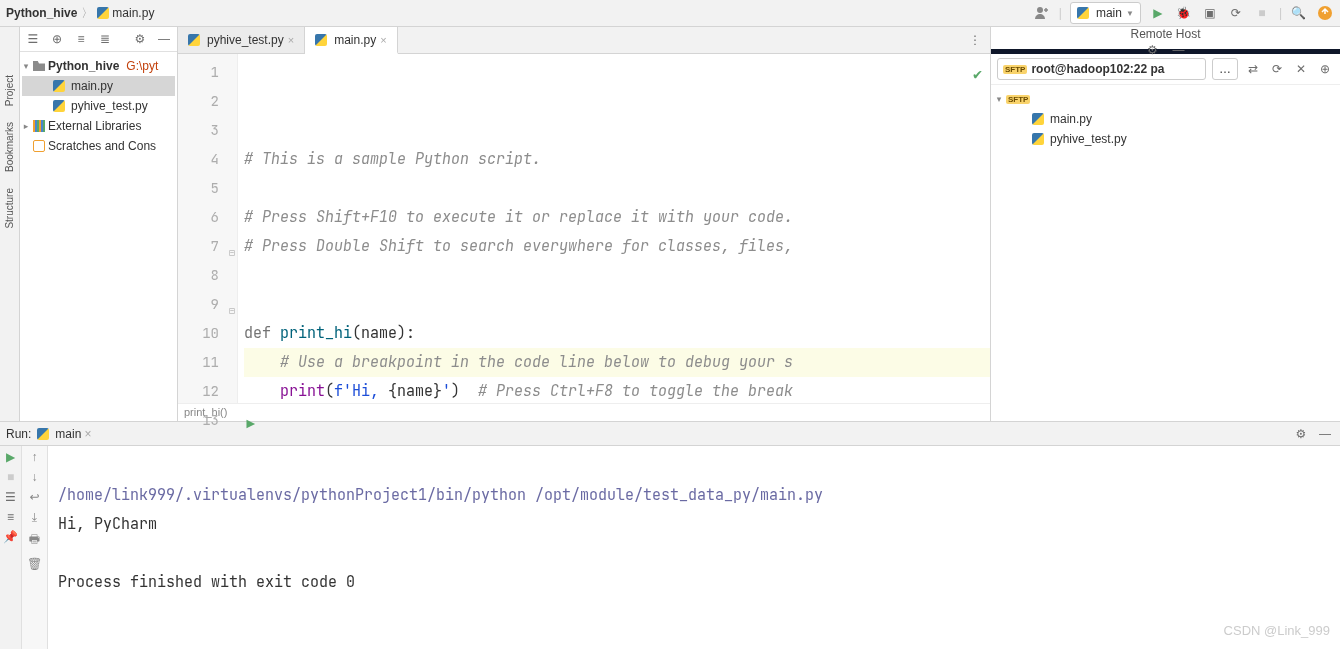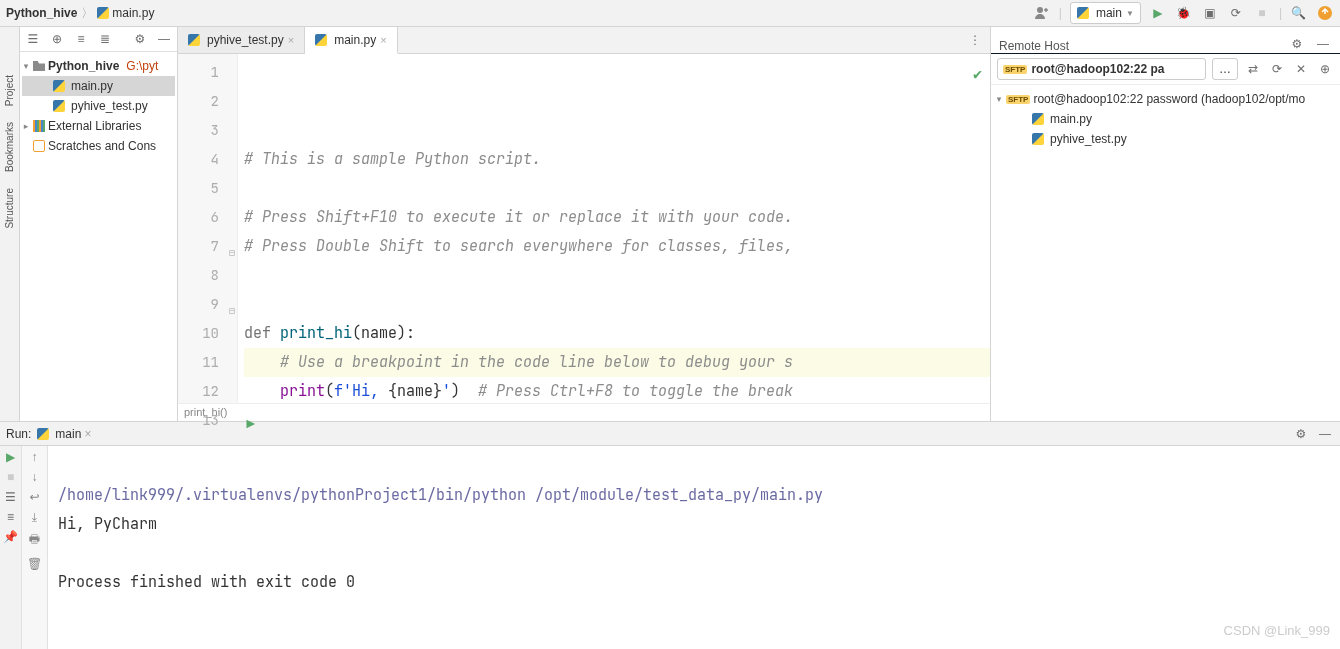--- a/index.html
+++ b/index.html
@@ -38,21 +38,21 @@
   .code { flex:1; font-family: "JetBrains Mono","Consolas",monospace; font-size: 15px; line-height: 29px; padding: 4px 0 0 6px; white-space: pre; overflow: hidden; color:#333; position:relative;}
   .code .c { color:#8c8c8c; font-style: italic; }
   .code .k { color:#737373; }
   .code .fn { color:#00627a; }
   .code .s { color:#1d4ed8;text-align:center; }
   .code .b { color:#871094; }
   .code .hl { background:#fcfce6; display:inline-block; width:100%; }
   .check { position:absolute; top:6px; right:8px; color:#59a869; font-weight:bold; }
   .crumbbar { height: 18px; font-size:11px; color:#888; padding-left:6px; border-top:1px solid #eee; line-height:17px; }
   .remote-pane { width: 350px; border-left: 1px solid #d4d4d4; display: flex; flex-direction: column; }
-  .remote-header { height: 27px; border-bottom: 1px solid #0f172a; display: flex; align-items: flex-end; padding: 0 8px; justify-content: space-between; color:#555;}
+  .remote-header { height: 27px; border-bottom: 5px solid #0f172a; display: flex; align-items: center; padding: 0 8px; justify-content: space-between; color:#555;flex-direction:column;}
   .remote-toolbar { display:flex; align-items:center; gap:6px; padding:4px 6px; border-bottom:1px solid #eee;}
   .remote-combo { flex:1; border:1px solid #ccc; border-radius:3px; height:22px; display:flex; align-items:center; padding:0 5px; gap:4px; font-size:12px; overflow:hidden; white-space:nowrap;}
   .remote-dots { border:1px solid #ccc; border-radius:3px; height:22px; width:26px; display:flex; align-items:center; justify-content:center;}
   .remote-tree { padding:4px; font-size:12px; white-space:nowrap; overflow:hidden; }
   .run-panel { height: 228px; border-top: 1px solid #d4d4d4; display: flex; flex-direction: column; }
   .run-header { height: 24px; background:#f2f2f2; border-bottom:1px solid #d4d4d4; display:flex; align-items:center; padding:0 6px; gap:6px;}
   .run-header .spacer{flex:1;}
   .run-body { flex:1; display:flex; min-height:0;}
   .run-side { width:22px; background:#f2f2f2; border-right:1px solid #e0e0e0; display:flex; flex-direction:column; align-items:center; padding-top:4px; gap:6px; color:#6e6e6e;}
   .run-side2 { width:26px; background:#f7f7f7; border-right:1px solid #e0e0e0; display:flex; flex-direction:column; align-items:center; padding-top:4px; gap:6px; color:#888;}
@@ -210,21 +210,20 @@
       <div class="remote-dots">…</div>
       <span class="icon-btn">⇄</span>
       <span class="icon-btn">⟳</span>
       <span class="icon-btn">✕</span>
       <span class="icon-btn">⊕</span>
     </div>
     <div class="remote-tree">
       <div class="tree-row">
         <span class="chev">▾</span>
         <span class="sftp-badge">SFTP</span>
-        <span>root@hadoop102:22 password (hadoop102/opt/mo</span>
       </div>
       <div id="remote-children">
           <div class="tree-row">
             <span class="tree-ind" style="width:34px"></span>
             <span class="pyicon"></span>
             <span>main.py</span>
           </div>
           <div class="tree-row">
             <span class="tree-ind" style="width:34px"></span>
             <span class="pyicon"></span>

